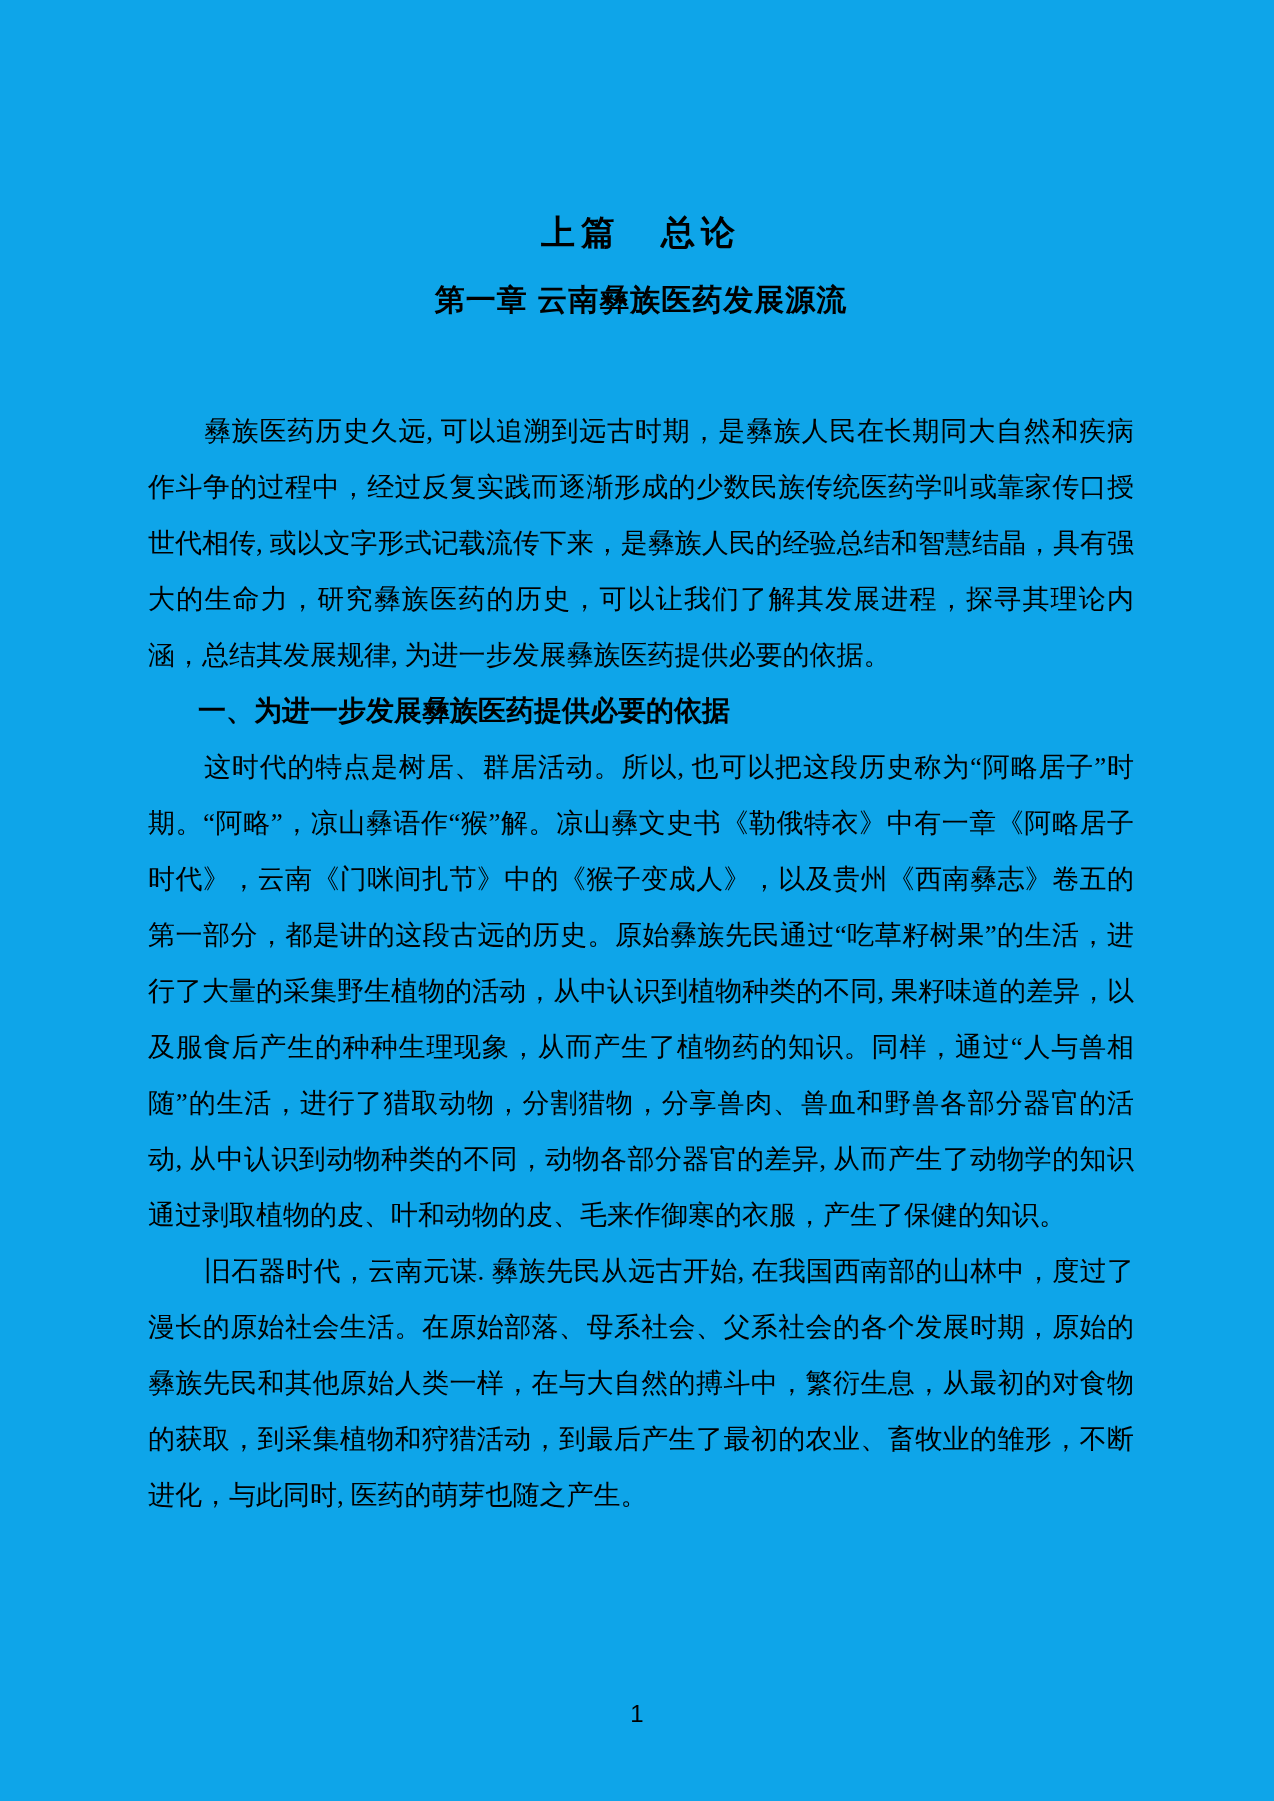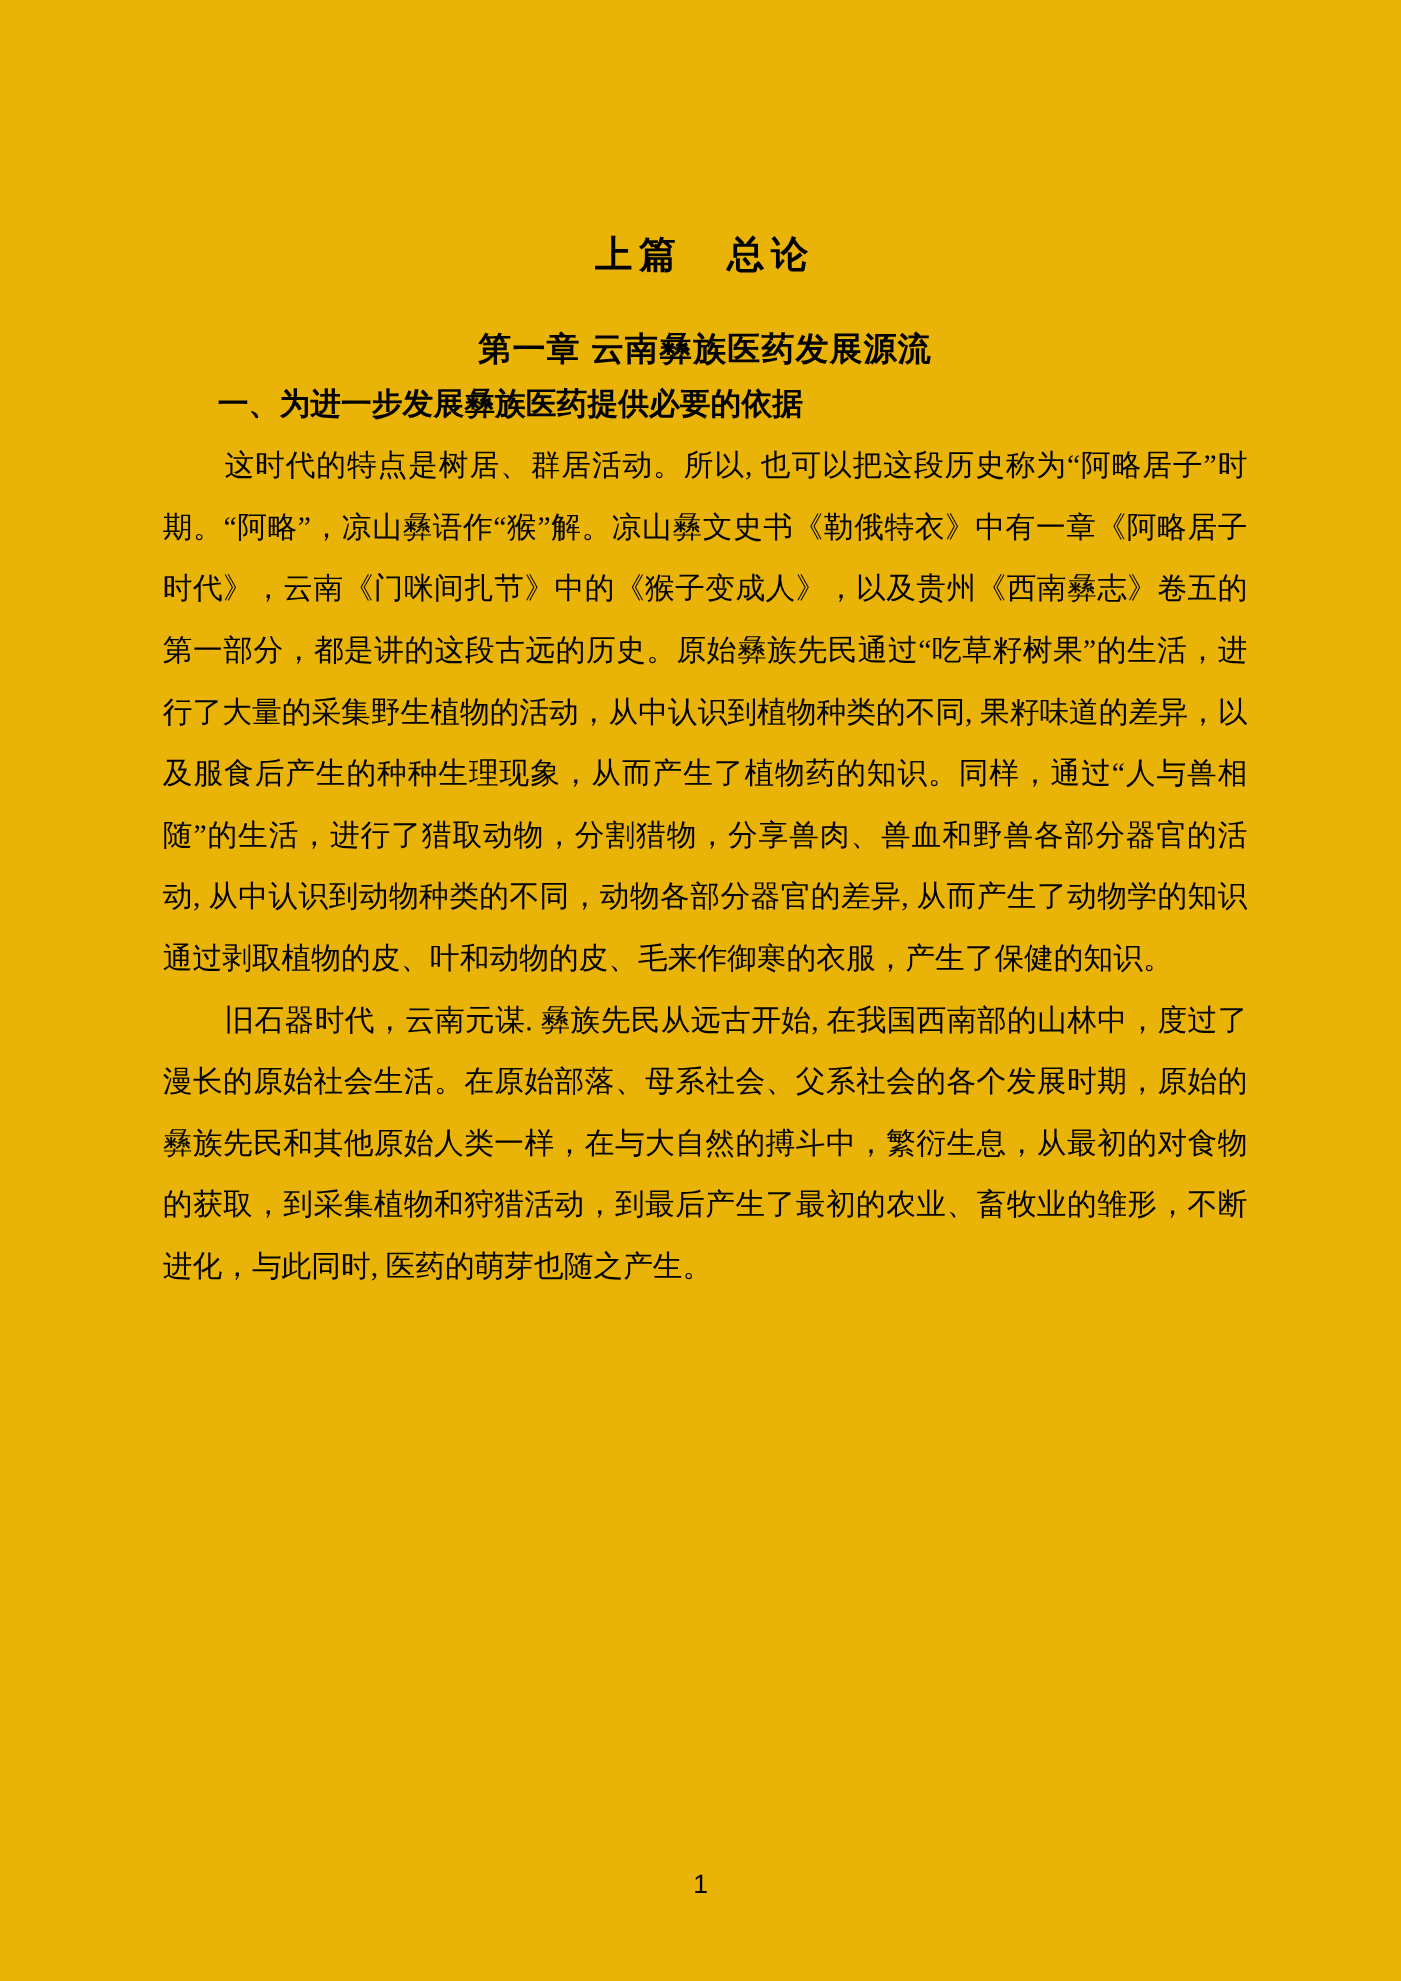--- a/index.html
+++ b/index.html
@@ -5,37 +5,37 @@
   html, body {
     margin: 0;
     padding: 0;
     background: #ffffff;
   }
   .page {
     position: relative;
     width: 1274px;
     height: 1801px;
     margin: 0 auto;
-    background: #eab308;
+    background: #0ea5e9;
     box-sizing: border-box;
     padding: 0 140px 0 148px;
     color: #000000;
     overflow: hidden;
   }
   .part-title {
     margin: 210px 0 0 0;
     text-align: center;
     font-family: "Liberation Sans", sans-serif;
     font-weight: bold;
     font-size: 34px;
     line-height: 45px;
     letter-spacing: 6px;
   }
   .chapter-title {
-    margin: 42px 0 0 0;
+    margin: 24px 0 0 0;
     text-align: center;
     font-family: "Liberation Sans", sans-serif;
     font-weight: bold;
     font-size: 30px;
     line-height: 42px;
     letter-spacing: 1px;
   }
   .body-par {
     margin: 0;
     font-family: "Liberation Serif", serif;
@@ -72,20 +72,21 @@
 </style>
 </head>
 <body>
 
 <div class="page">
 
   <h1 class="part-title">上篇　总论</h1>
 
   <h2 class="chapter-title">第一章 云南彝族医药发展源流</h2>
 
+  <p class="body-par intro">彝族医药历史久远, 可以追溯到远古时期，是彝族人民在长期同大自然和疾病作斗争的过程中，经过反复实践而逐渐形成的少数民族传统医药学叫或靠家传口授世代相传, 或以文字形式记载流传下来，是彝族人民的经验总结和智慧结晶，具有强大的生命力，研究彝族医药的历史，可以让我们了解其发展进程，探寻其理论内涵，总结其发展规律, 为进一步发展彝族医药提供必要的依据。</p>
 
   <h3 class="section-heading">一、为进一步发展彝族医药提供必要的依据</h3>
 
   <p class="body-par">这时代的特点是树居、群居活动。所以, 也可以把这段历史称为“阿略居子”时期。“阿略”，凉山彝语作“猴”解。凉山彝文史书《勒俄特衣》中有一章《阿略居子时代》，云南《门咪间扎节》中的《猴子变成人》，以及贵州《西南彝志》卷五的第一部分，都是讲的这段古远的历史。原始彝族先民通过“吃草籽树果”的生活，进行了大量的采集野生植物的活动，从中认识到植物种类的不同, 果籽味道的差异，以及服食后产生的种种生理现象，从而产生了植物药的知识。同样，通过“人与兽相随”的生活，进行了猎取动物，分割猎物，分享兽肉、兽血和野兽各部分器官的活动, 从中认识到动物种类的不同，动物各部分器官的差异, 从而产生了动物学的知识通过剥取植物的皮、叶和动物的皮、毛来作御寒的衣服，产生了保健的知识。</p>
 
   <p class="body-par">旧石器时代，云南元谋. 彝族先民从远古开始, 在我国西南部的山林中，度过了漫长的原始社会生活。在原始部落、母系社会、父系社会的各个发展时期，原始的彝族先民和其他原始人类一样，在与大自然的搏斗中，繁衍生息，从最初的对食物的获取，到采集植物和狩猎活动，到最后产生了最初的农业、畜牧业的雏形，不断进化，与此同时, 医药的萌芽也随之产生。</p>
 
   <div class="page-number">1</div>
 
 </div>

